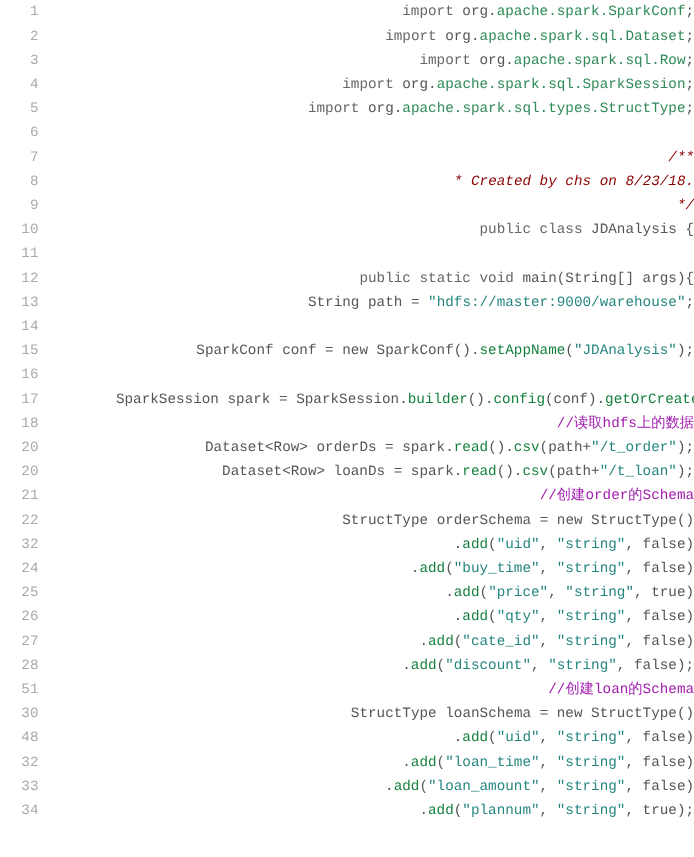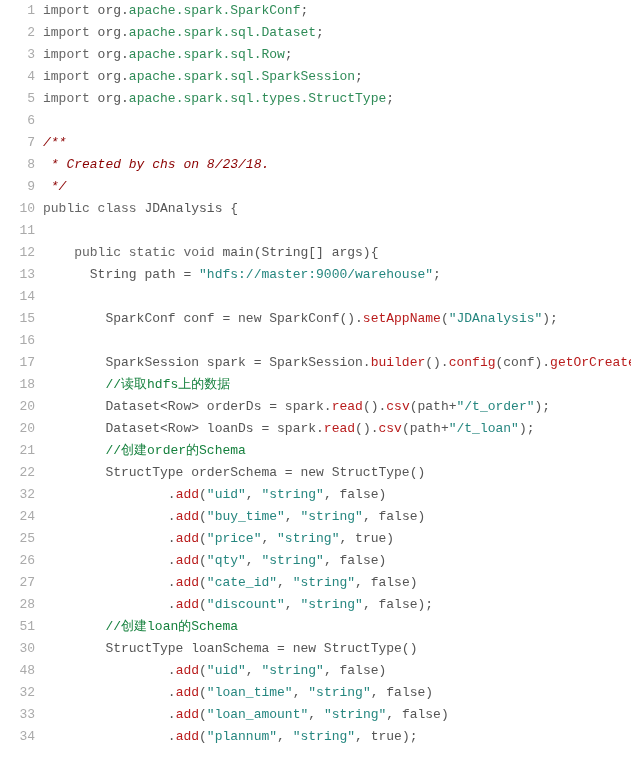--- a/index.html
+++ b/index.html
@@ -25,29 +25,30 @@
     flex-shrink: 0;
   }
   .gutter div {
     height: 22px;
   }
   .code {
     flex: 1;
     white-space: pre;
     color: #555;
     overflow: hidden;
+    text-align: right;
   }
   .line {
     height: 22px;
   }
   .kw  { color: #666; }           
   .pkg { color: #2e8b57; }        
-  .mth { color: #b91c1c; }        
+  .mth { color: #15803d; }        
   .str { color: #25867f; }        
-  .cmt { color: #15803d; }           
+  .cmt { color: #a21caf; }           
   .doc { color: #8b0000; font-style: italic; } 
   .sym { color: #555; }
 </style>
 </head>
 <body>
 
 <div class="code-container">
   <div class="gutter" id="gutter">
       <div>1</div>
       <div>2</div>

